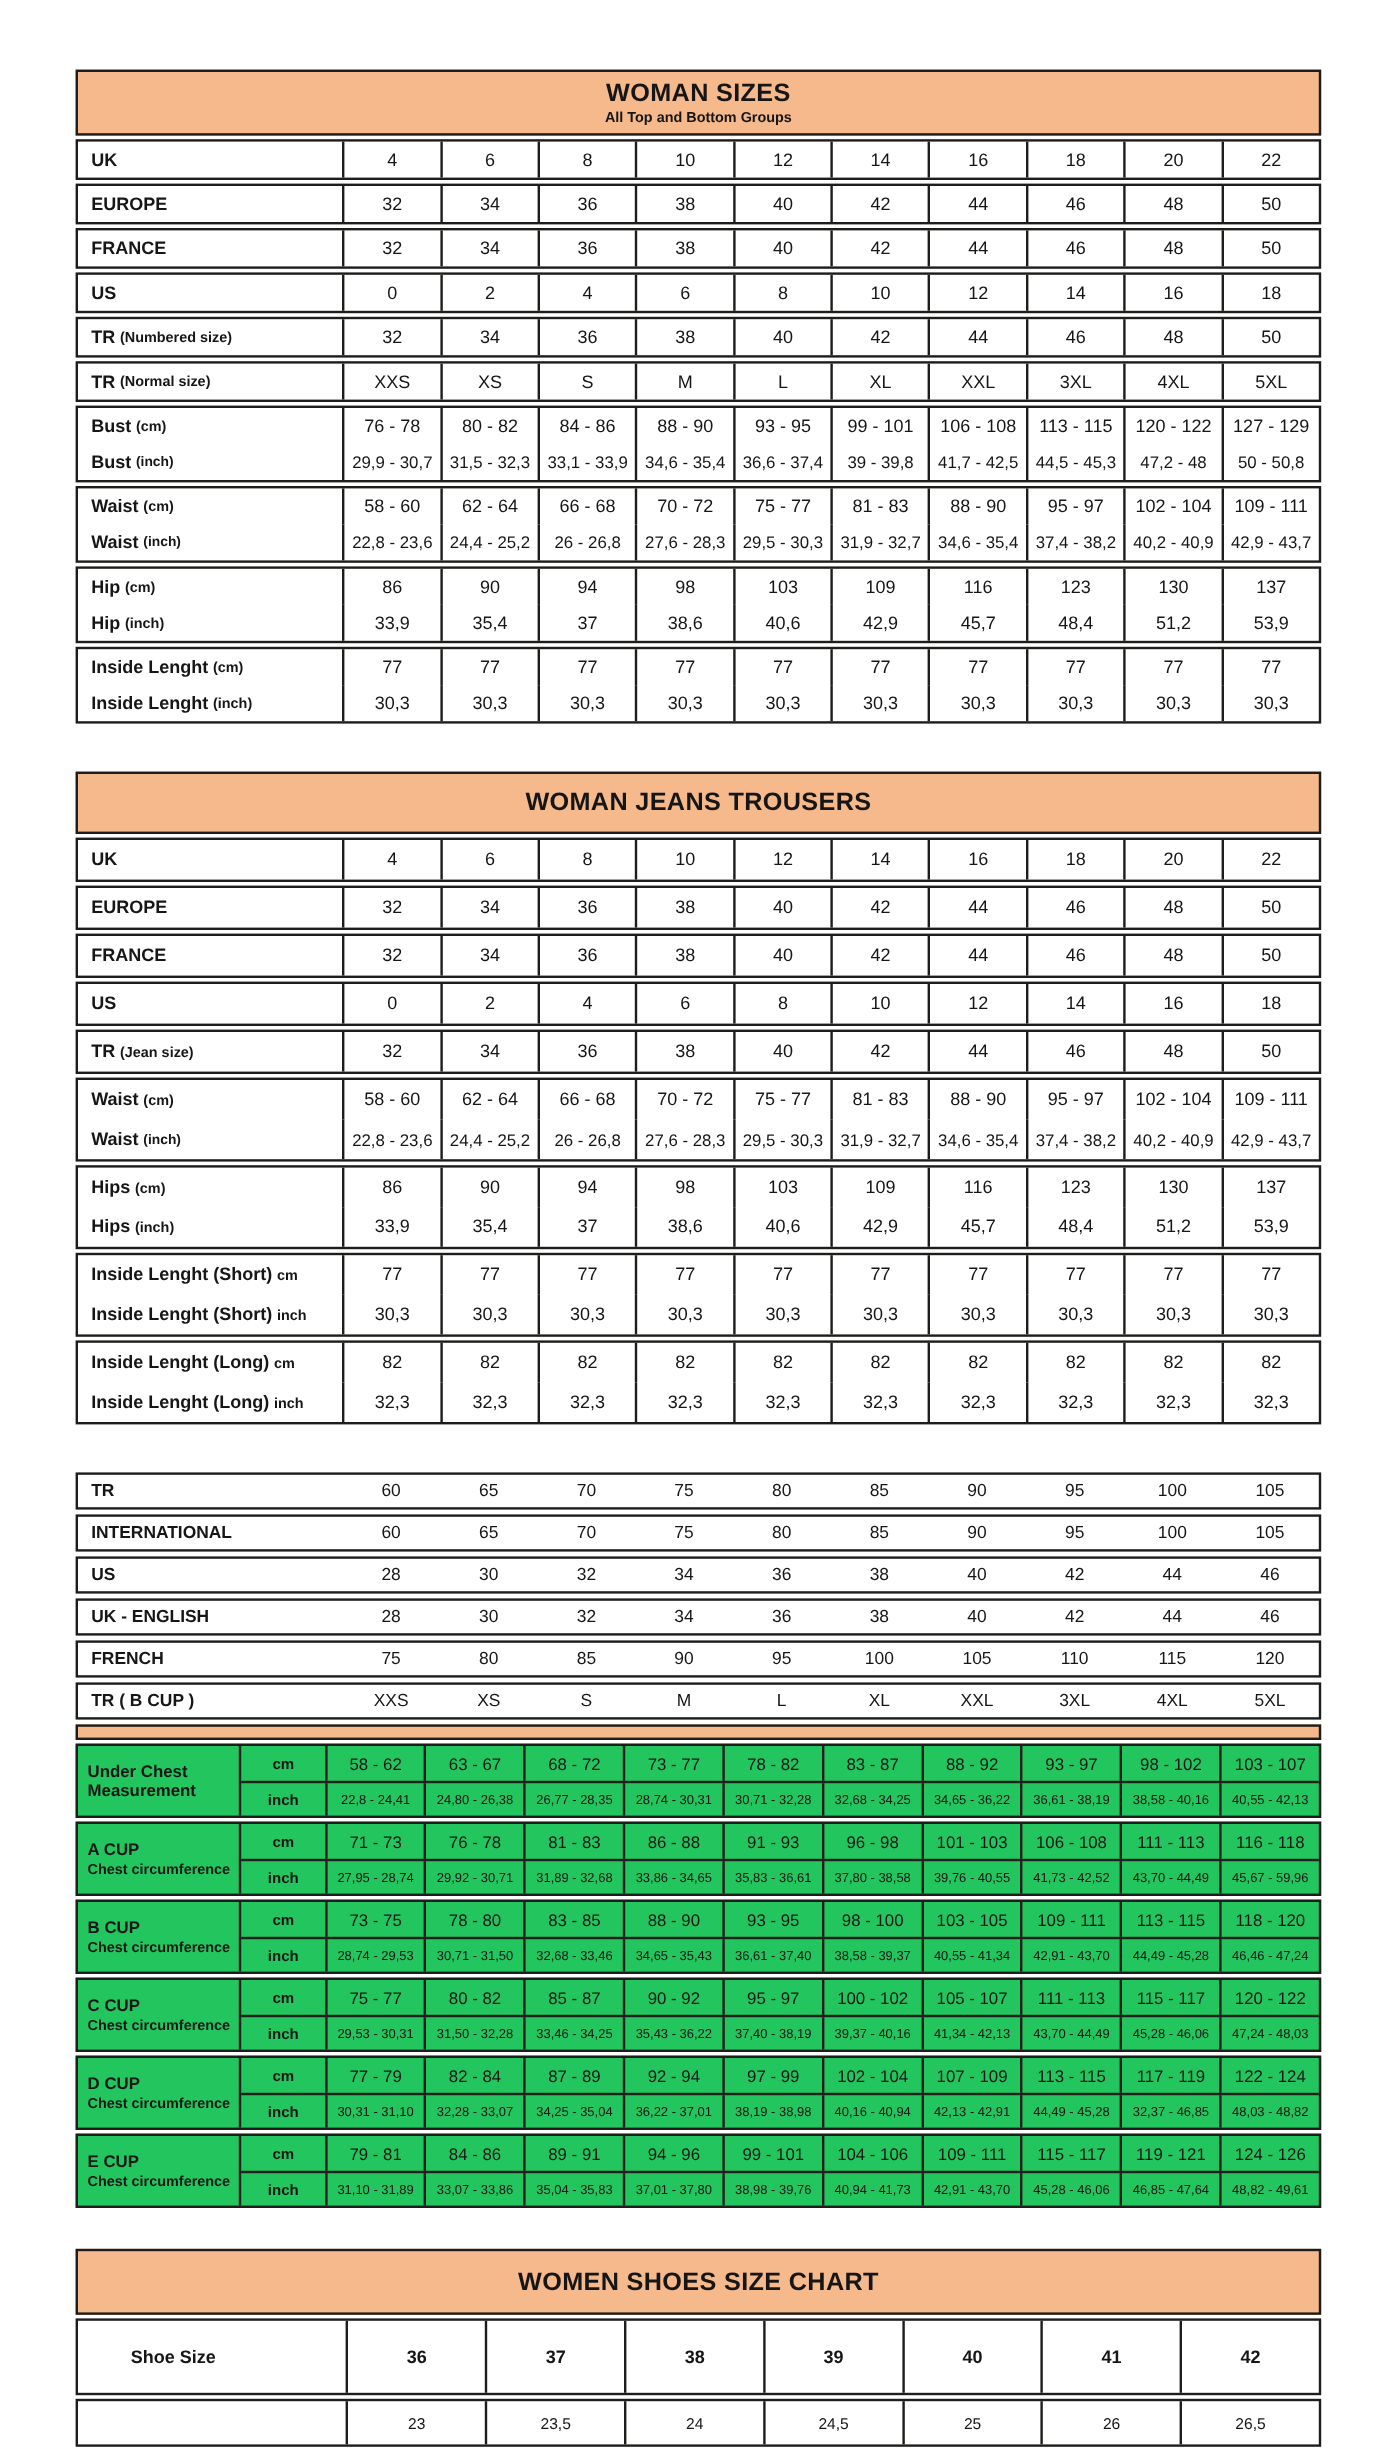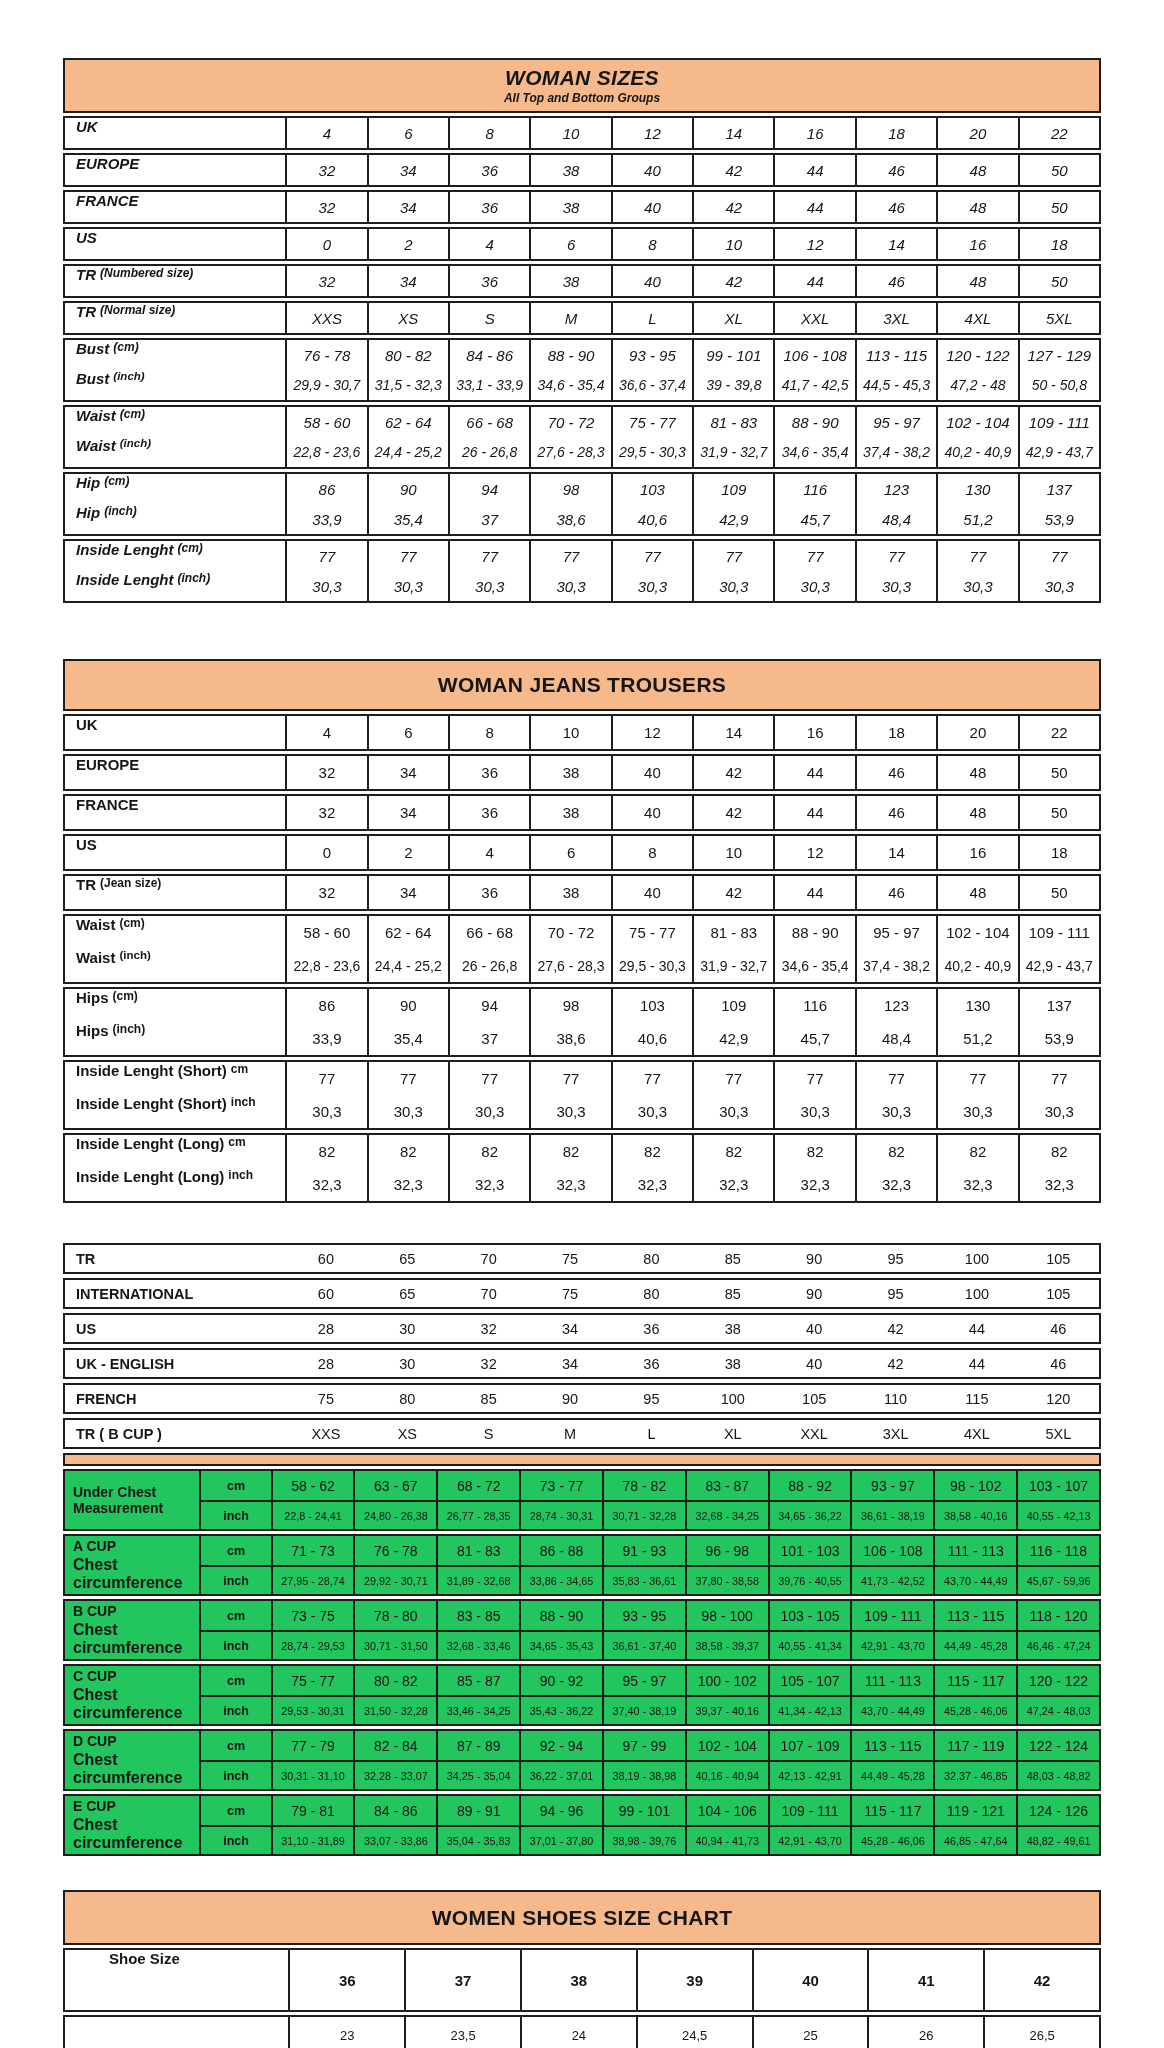--- a/index.html
+++ b/index.html
@@ -11,39 +11,39 @@
   *{box-sizing:border-box;margin:0;padding:0;}
   html,body{width:1164px;}
   body{
     height:2048px;
     background:var(--page-bg);
     color:var(--text);
     font-family:"Liberation Sans",sans-serif;
     padding:58px 63px 0 63px;
   }
   .tbl{width:100%;background:#fff;}
-  .tbl.t1{margin-bottom:56px;font-style:italic;}
+  .tbl.t1{margin-bottom:40px;}
   .tbl.t2{margin-bottom:40px;}
   .tbl.bra{margin-bottom:34px;}
   .thead{
     background:var(--header-bg);
     border:2px solid var(--border);
     margin-bottom:3px;
     display:flex;flex-direction:column;justify-content:center;align-items:center;
     height:52px;text-align:center;
   }
   .t1 .thead,.shoes .thead{height:55px;}
   .ttitle{font-size:21px;font-weight:bold;letter-spacing:.3px;}
   .tsub{font-size:12px;font-weight:bold;margin-top:1px;}
   
   .grp{border:2px solid var(--border);margin-bottom:3px;background:#fff;}
   .trow{display:flex;height:30px;}
   .t2 .trow{height:33px;}
   .lbl{
-    width:21.3%;display:flex;padding-left:11px;
+    width:21.3%;display:flex;align-items:center;padding-left:11px;
     font-weight:bold;font-size:15px;white-space:nowrap;
   }
   .lbl-note{font-weight:bold;font-size:12px;margin-left:4px;}
   .val{
     flex:1;display:flex;align-items:center;justify-content:center;
     border-left:2px solid var(--border);font-size:15px;white-space:nowrap;
   }
   .trow.sm .val{font-size:14px;}
   .trow.sm .lbl-note{font-size:11.5px;}
   .trow.boldvals .val{font-weight:bold;}
@@ -56,21 +56,21 @@
   .band-lbl{width:21.3%;padding-left:11px;font-weight:bold;font-size:14.5px;white-space:nowrap;}
   .band-val{flex:1;text-align:center;font-size:14.5px;}
   .strip{height:13px;background:var(--header-bg);border:2px solid var(--border);margin-bottom:3px;}
   
   .cgrp{display:flex;border:2px solid var(--border);margin-bottom:3px;background:#22c55e;}
   .clbl{
     width:13.2%;border-right:2px solid var(--border);
     display:flex;flex-direction:column;justify-content:center;padding-left:8px;
   }
   .clbl-main{font-weight:bold;font-size:14px;line-height:1.15;}
-  .clbl-sub{font-size:16px;font-weight:bold;margin-top:1px;}
+  .clbl-sub{font-size:12px;font-weight:bold;margin-top:1px;}
   .cright{flex:1;display:flex;flex-direction:column;}
   .crow{display:flex;height:29px;}
   .crow-inch{border-top:2px solid var(--border);}
   .cunit{width:7.7%;display:flex;align-items:center;justify-content:center;font-weight:bold;font-size:12.5px;}
   .cval{
     flex:1;display:flex;align-items:center;justify-content:center;
     border-left:2px solid var(--border);font-size:14px;white-space:nowrap;
   }
   .crow-inch .cval{font-size:10.8px;}
 </style>

